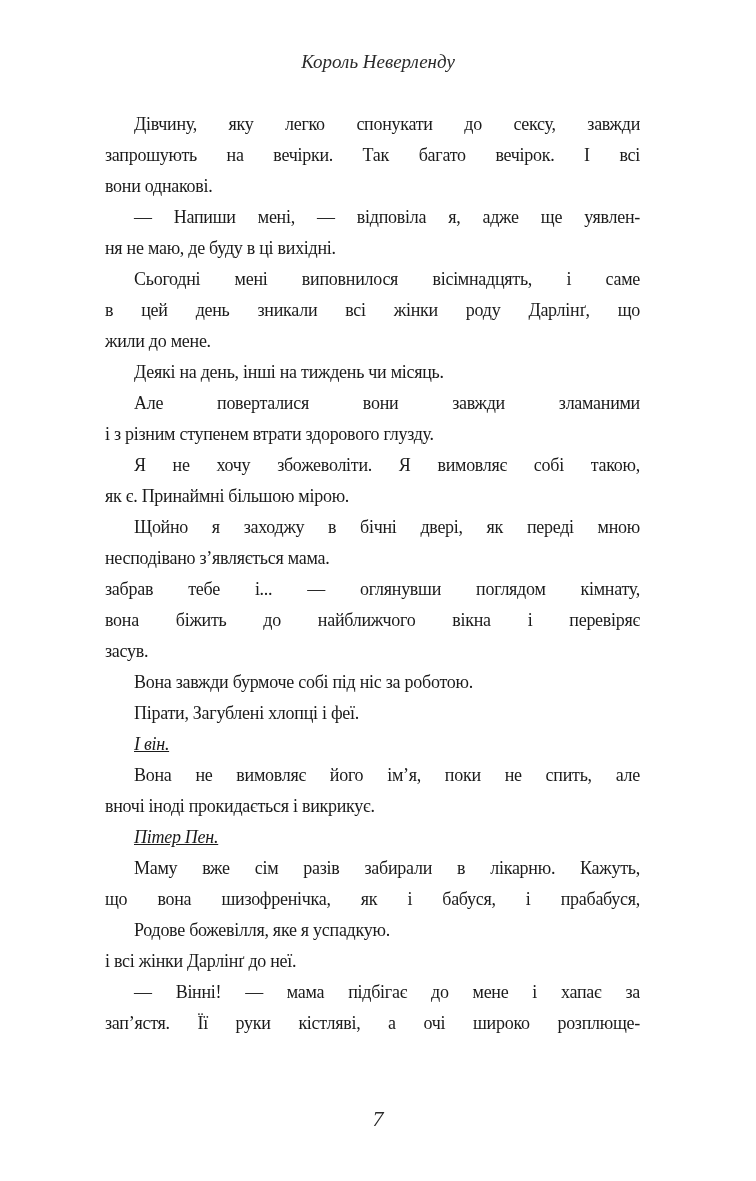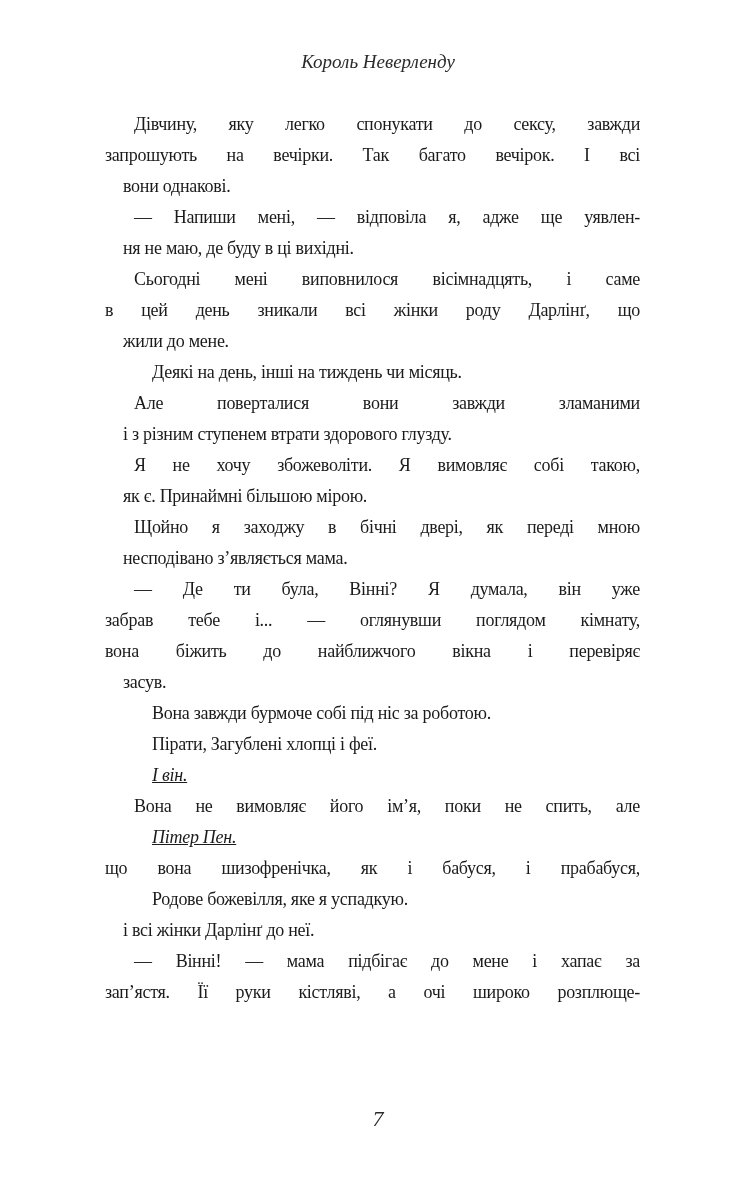--- a/index.html
+++ b/index.html
@@ -38,21 +38,20 @@
   .book-text .line {
     height: 31px;
     line-height: 31px;
     text-align: justify;
     text-align-last: justify;
     white-space: normal;
     overflow: visible;
   }
   .book-text .line.last {
     text-align-last: left;
-    margin-left: 18px;
   }
   .book-text .line.indent {
     text-indent: 29px;
   }
   .book-text .line.italic {
     font-style: italic;
     text-decoration: underline;
   }
   .page-number {
     position: absolute;
@@ -81,29 +80,30 @@
       <div class="line indent">Сьогодні мені виповнилося вісімнадцять, і саме</div>
       <div class="line">в цей день зникали всі жінки роду Дарлінґ, що</div>
       <div class="line last">жили до мене.</div>
       <div class="line indent last">Деякі на день, інші на тиждень чи місяць.</div>
       <div class="line indent">Але поверталися вони завжди зламаними</div>
       <div class="line last">і з різним ступенем втрати здорового глузду.</div>
       <div class="line indent">Я не хочу збожеволіти. Я вимовляє собі такою,</div>
       <div class="line last">як є. Принаймні більшою мірою.</div>
       <div class="line indent">Щойно я заходжу в бічні двері, як переді мною</div>
       <div class="line last">несподівано з’являється мама.</div>
-      <div class="line indent">— Де ти була, Вінні? Я думала, він уже</div>
       <div class="line">забрав тебе і... — оглянувши поглядом кімнату,</div>
       <div class="line">вона біжить до найближчого вікна і перевіряє</div>
       <div class="line last">засув.</div>
       <div class="line indent last">Вона завжди бурмоче собі під ніс за роботою.</div>
       <div class="line indent last">Пірати, Загублені хлопці і феї.</div>
       <div class="line indent last italic">І він.</div>
       <div class="line indent">Вона не вимовляє його ім’я, поки не спить, але</div>
+      <div class="line last">вночі іноді прокидається і викрикує.</div>
       <div class="line indent last italic">Пітер Пен.</div>
+      <div class="line indent">Маму вже сім разів забирали в лікарню. Кажуть,</div>
       <div class="line">що вона шизофренічка, як і бабуся, і прабабуся,</div>
       <div class="line indent last">Родове божевілля, яке я успадкую.</div>
       <div class="line last">і всі жінки Дарлінґ до неї.</div>
       <div class="line indent">— Вінні! — мама підбігає до мене і хапає за</div>
       <div class="line">зап’ястя. Її руки кістляві, а очі широко розплюще-</div>
     </div>
 
   <div class="page-number">7</div>
 </div>
 

